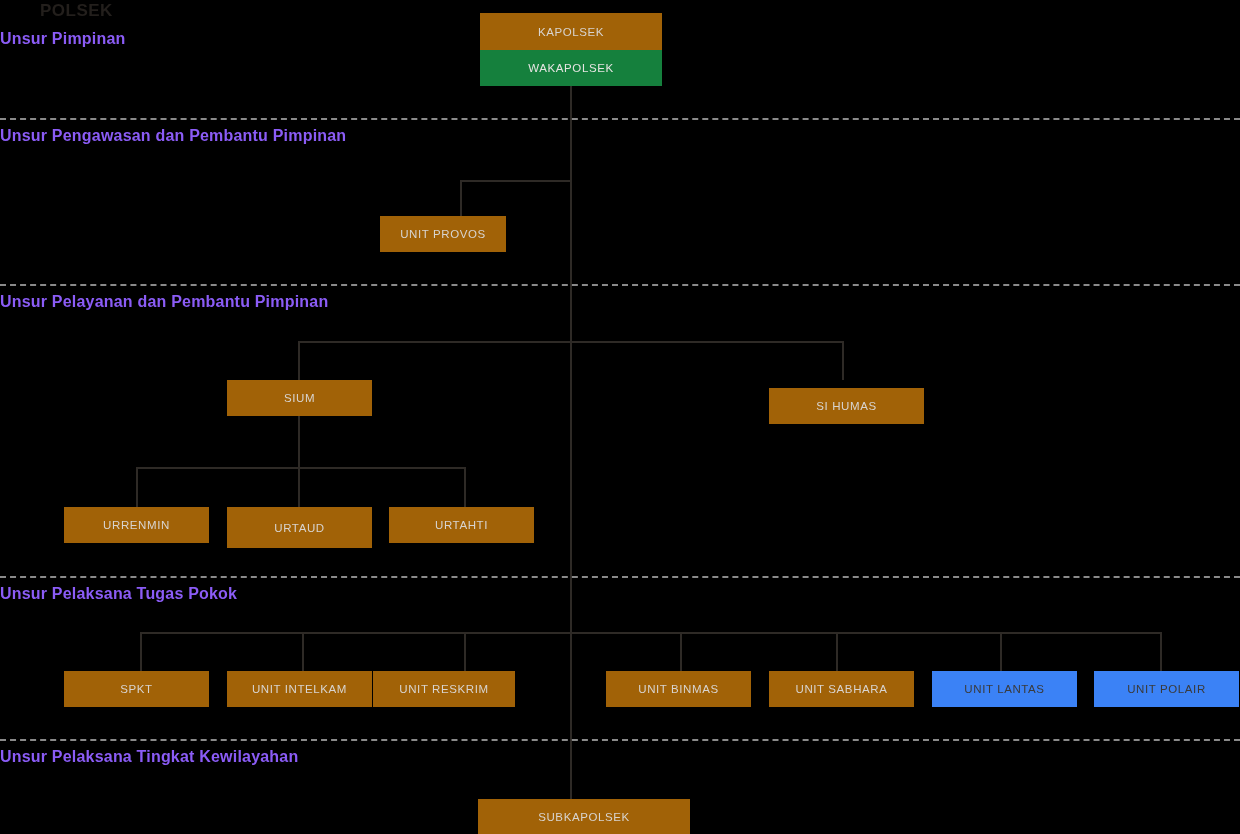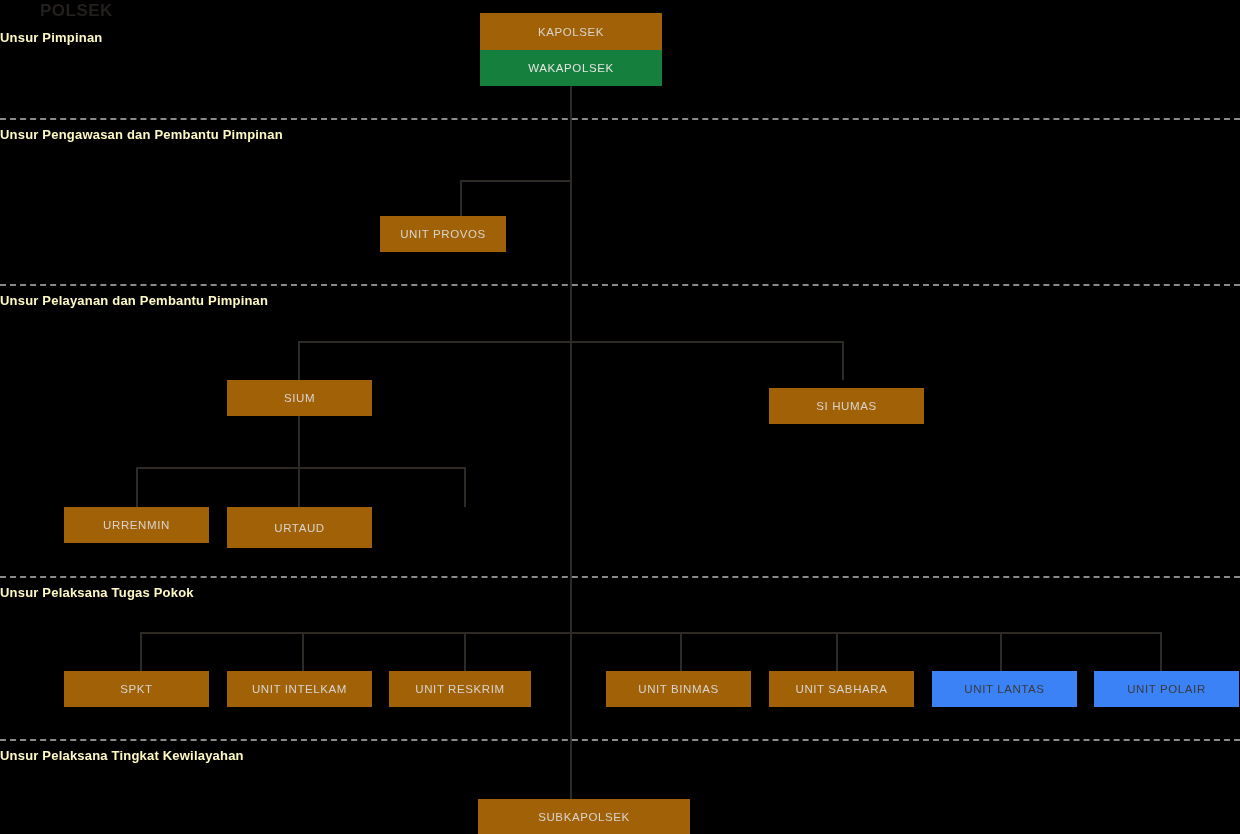--- a/index.html
+++ b/index.html
@@ -21,22 +21,22 @@
   .divider {
     position: absolute;
     left: 0;
     width: 1240px;
     height: 0;
     border-top: 2px dashed #8a8a8a;
   }
   .band-label {
     position: absolute;
     left: 0;
-    color: #fef9c3;
-    font-size: 13px;
+    color: #8b5cf6;
+    font-size: 16px;
     font-weight: bold;
     letter-spacing: 0.2px;
     white-space: nowrap;
   }
   .title-main {
     position: absolute;
     left: 0;
     color: #231f1c;
     font-size: 17px;
     font-weight: bold;
@@ -105,36 +105,37 @@
   <div class="node dark" style="left:769px; top:388px; width:155px; height:36px;">SI HUMAS</div>
 
   <div class="vline" style="left:298px; top:416px; height:51px;"></div>
   <div class="hline" style="left:136px; top:467px; width:330px;"></div>
   <div class="vline" style="left:136px; top:467px; height:40px;"></div>
   <div class="vline" style="left:298px; top:467px; height:40px;"></div>
   <div class="vline" style="left:464px; top:467px; height:40px;"></div>
 
   <div class="node dark" style="left:64px; top:507px; width:145px; height:36px;">URRENMIN</div>
   <div class="node dark" style="left:227px; top:507px; width:145px; height:41px;">URTAUD</div>
+  <div class="node dark" style="left:389px; top:507px; width:145px; height:36px;">URTAHTI</div>
 
   <div class="divider" style="top:576px;"></div>
   <div class="band-label" style="top:585px;">Unsur Pelaksana Tugas Pokok</div>
 
   <div class="hline" style="left:140px; top:632px; width:1022px;"></div>
   <div class="vline" style="left:140px; top:632px; height:39px;"></div>
   <div class="vline" style="left:302px; top:632px; height:39px;"></div>
   <div class="vline" style="left:464px; top:632px; height:39px;"></div>
   <div class="vline" style="left:680px; top:632px; height:39px;"></div>
   <div class="vline" style="left:836px; top:632px; height:39px;"></div>
   <div class="vline" style="left:1000px; top:632px; height:39px;"></div>
   <div class="vline" style="left:1160px; top:632px; height:39px;"></div>
 
   <div class="node dark" style="left:64px; top:671px; width:145px; height:36px;">SPKT</div>
   <div class="node dark" style="left:227px; top:671px; width:145px; height:36px;">UNIT INTELKAM</div>
-  <div class="node dark" style="left:389px; top:671px; width:142px; height:36px;">UNIT RESKRIM</div>
+  <div class="node dark" style="left:373px; top:671px; width:142px; height:36px;">UNIT RESKRIM</div>
   <div class="node dark" style="left:606px; top:671px; width:145px; height:36px;">UNIT BINMAS</div>
   <div class="node dark" style="left:769px; top:671px; width:145px; height:36px;">UNIT SABHARA</div>
   <div class="node light" style="left:932px; top:671px; width:145px; height:36px;">UNIT LANTAS</div>
   <div class="node light" style="left:1094px; top:671px; width:145px; height:36px;">UNIT POLAIR</div>
 
   <div class="divider" style="top:739px;"></div>
   <div class="band-label" style="top:748px;">Unsur Pelaksana Tingkat Kewilayahan</div>
 
   <div class="node dark" style="left:478px; top:799px; width:212px; height:36px;">SUBKAPOLSEK</div>
 

